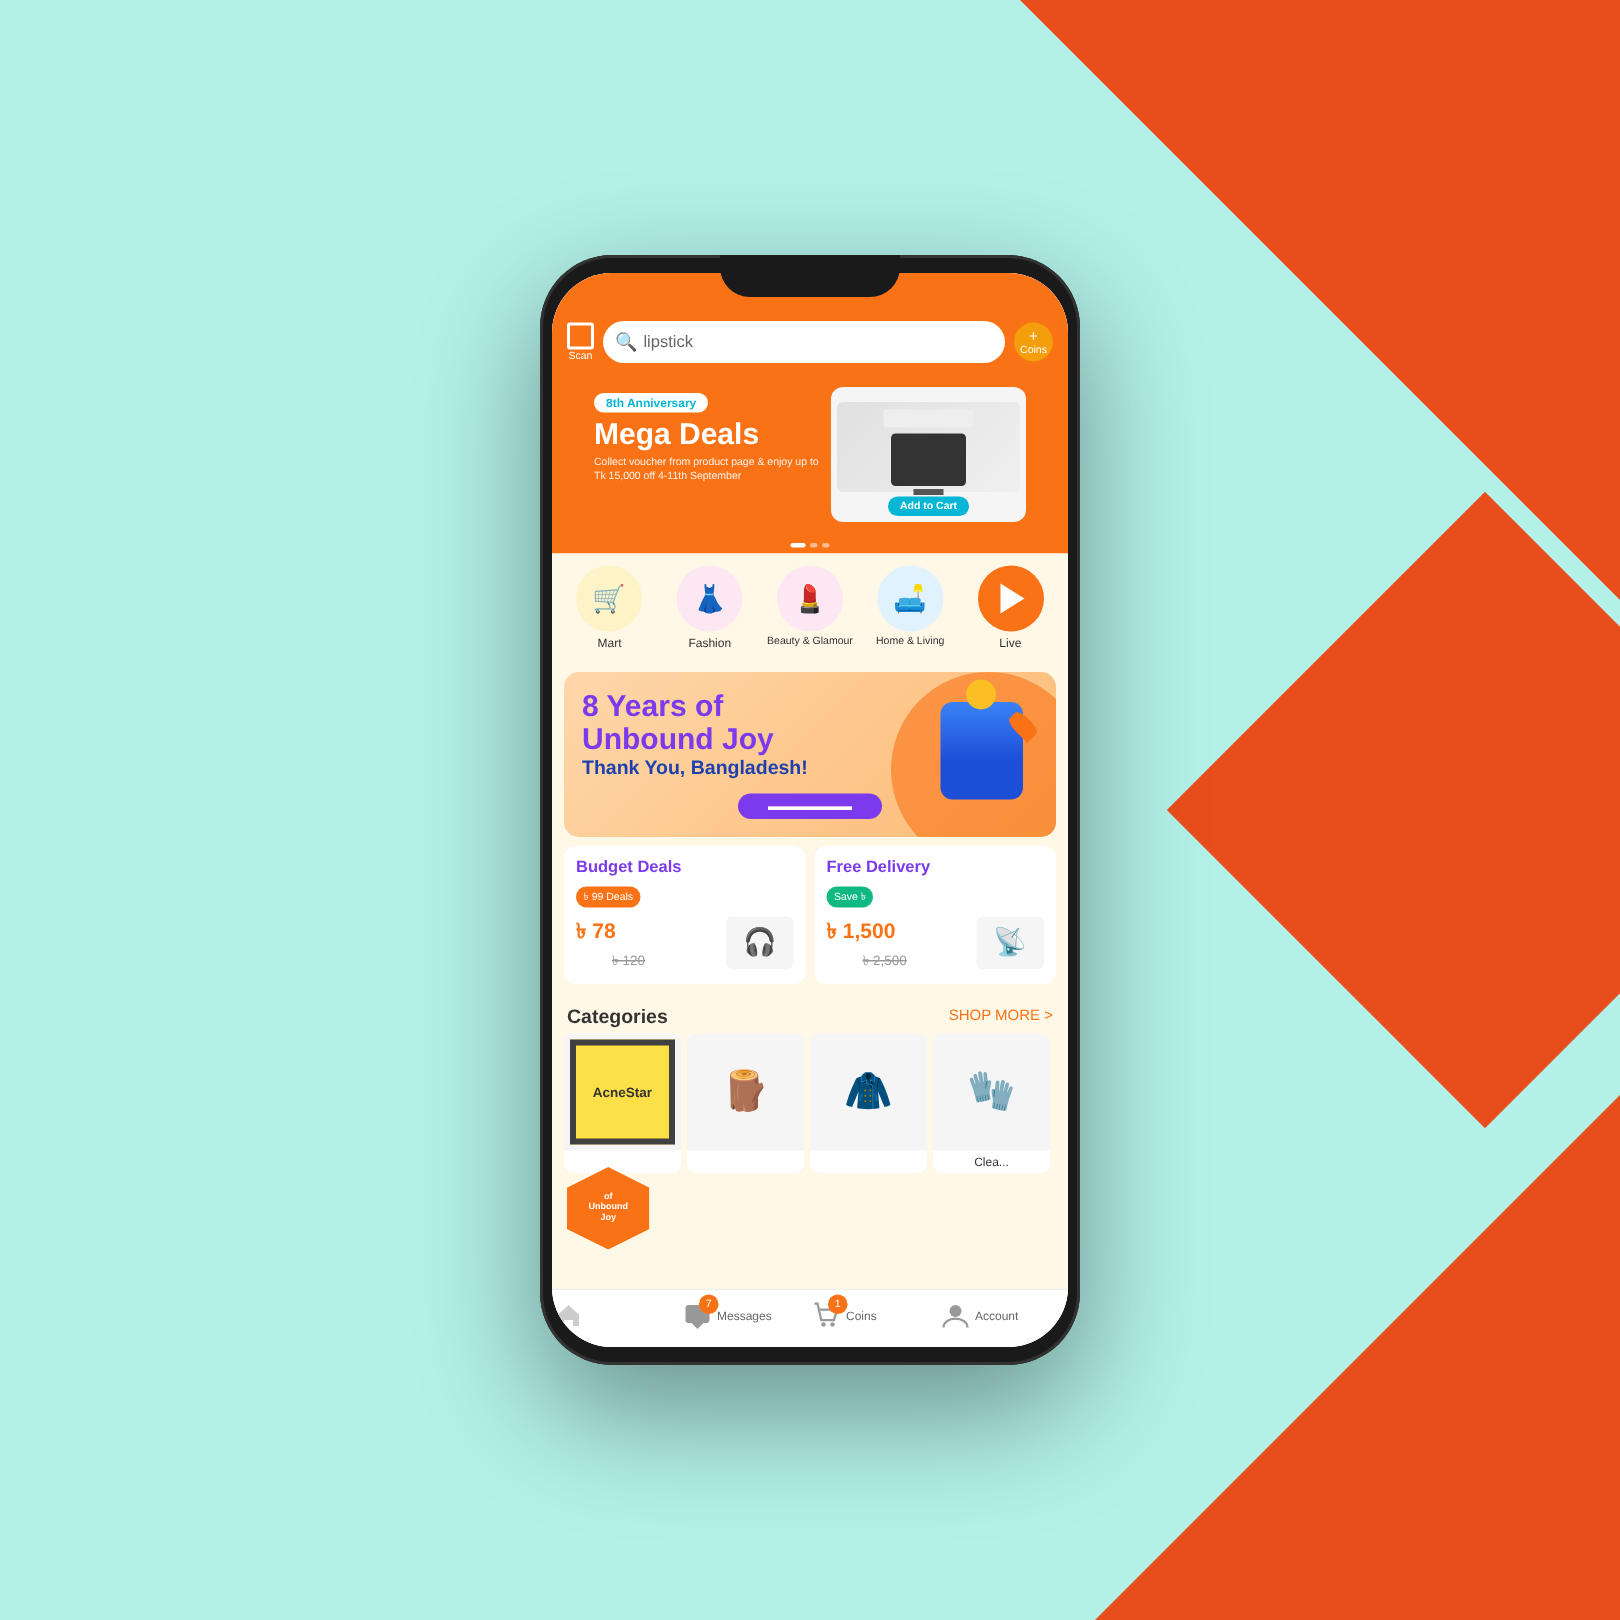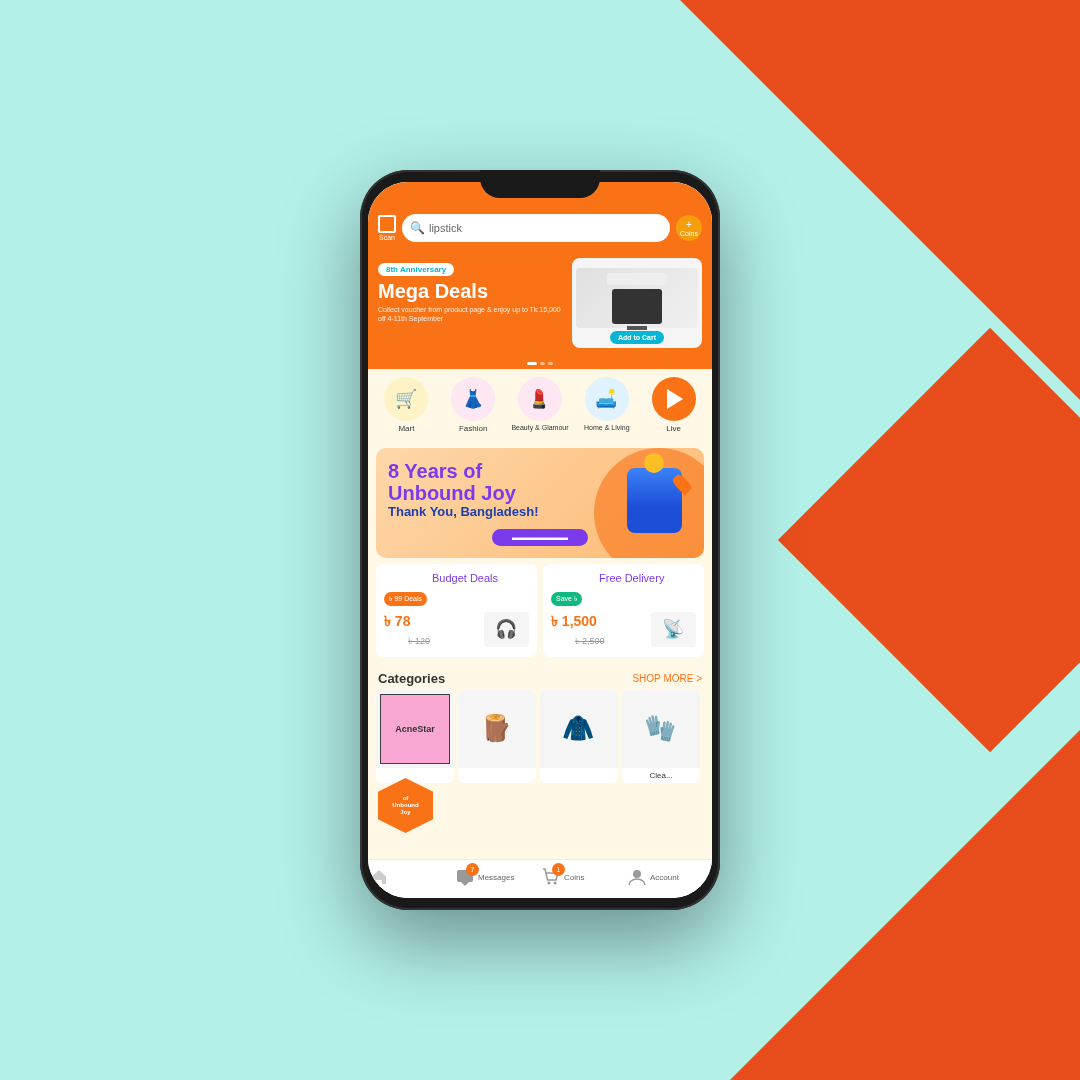--- a/index.html
+++ b/index.html
@@ -161,21 +161,21 @@
       align-items: center;
       justify-content: center;
       color: white;
       font-size: 7px;
       flex-direction: column;
     }
 
     
     .banner-area {
       background: #f97316;
-      padding: 8px 10px 10px;
+      padding: 8px 28px 10px;
       display: flex;
       gap: 8px;
     }
 
     .banner-left {
       flex: 1;
     }
 
     .anniversary-badge {
       background: white;
@@ -401,23 +401,22 @@
       flex: 1;
       background: white;
       border-radius: 8px;
       padding: 8px;
       overflow: hidden;
     }
 
     .deal-title {
       color: #7c3aed;
       font-size: 11px;
-      font-weight: normal;
+      font-weight: bold;
       margin-bottom: 3px;
-      margin-left: 48px;
     }
 
     .deal-badge {
       background: #f97316;
       color: white;
       font-size: 7px;
       padding: 1px 5px;
       border-radius: 8px;
       display: inline-block;
       margin-bottom: 4px;
@@ -587,28 +586,28 @@
       font-size: 6px;
       font-weight: bold;
       text-align: center;
       line-height: 1.2;
     }
 
     
     .acnestar-img {
       width: 70px;
       height: 70px;
-      background: #f9a8d4;
+      background: #fde047;
       display: flex;
       align-items: center;
       justify-content: center;
       font-size: 9px;
       font-weight: bold;
       color: #333;
-      border: 1px solid #404040;
+      border: 4px solid #404040;
       text-align: center;
       padding: 4px;
     }
 
     .catalog-stand {
       font-size: 26px;
     }
 
     .coat-img {
       font-size: 26px;

